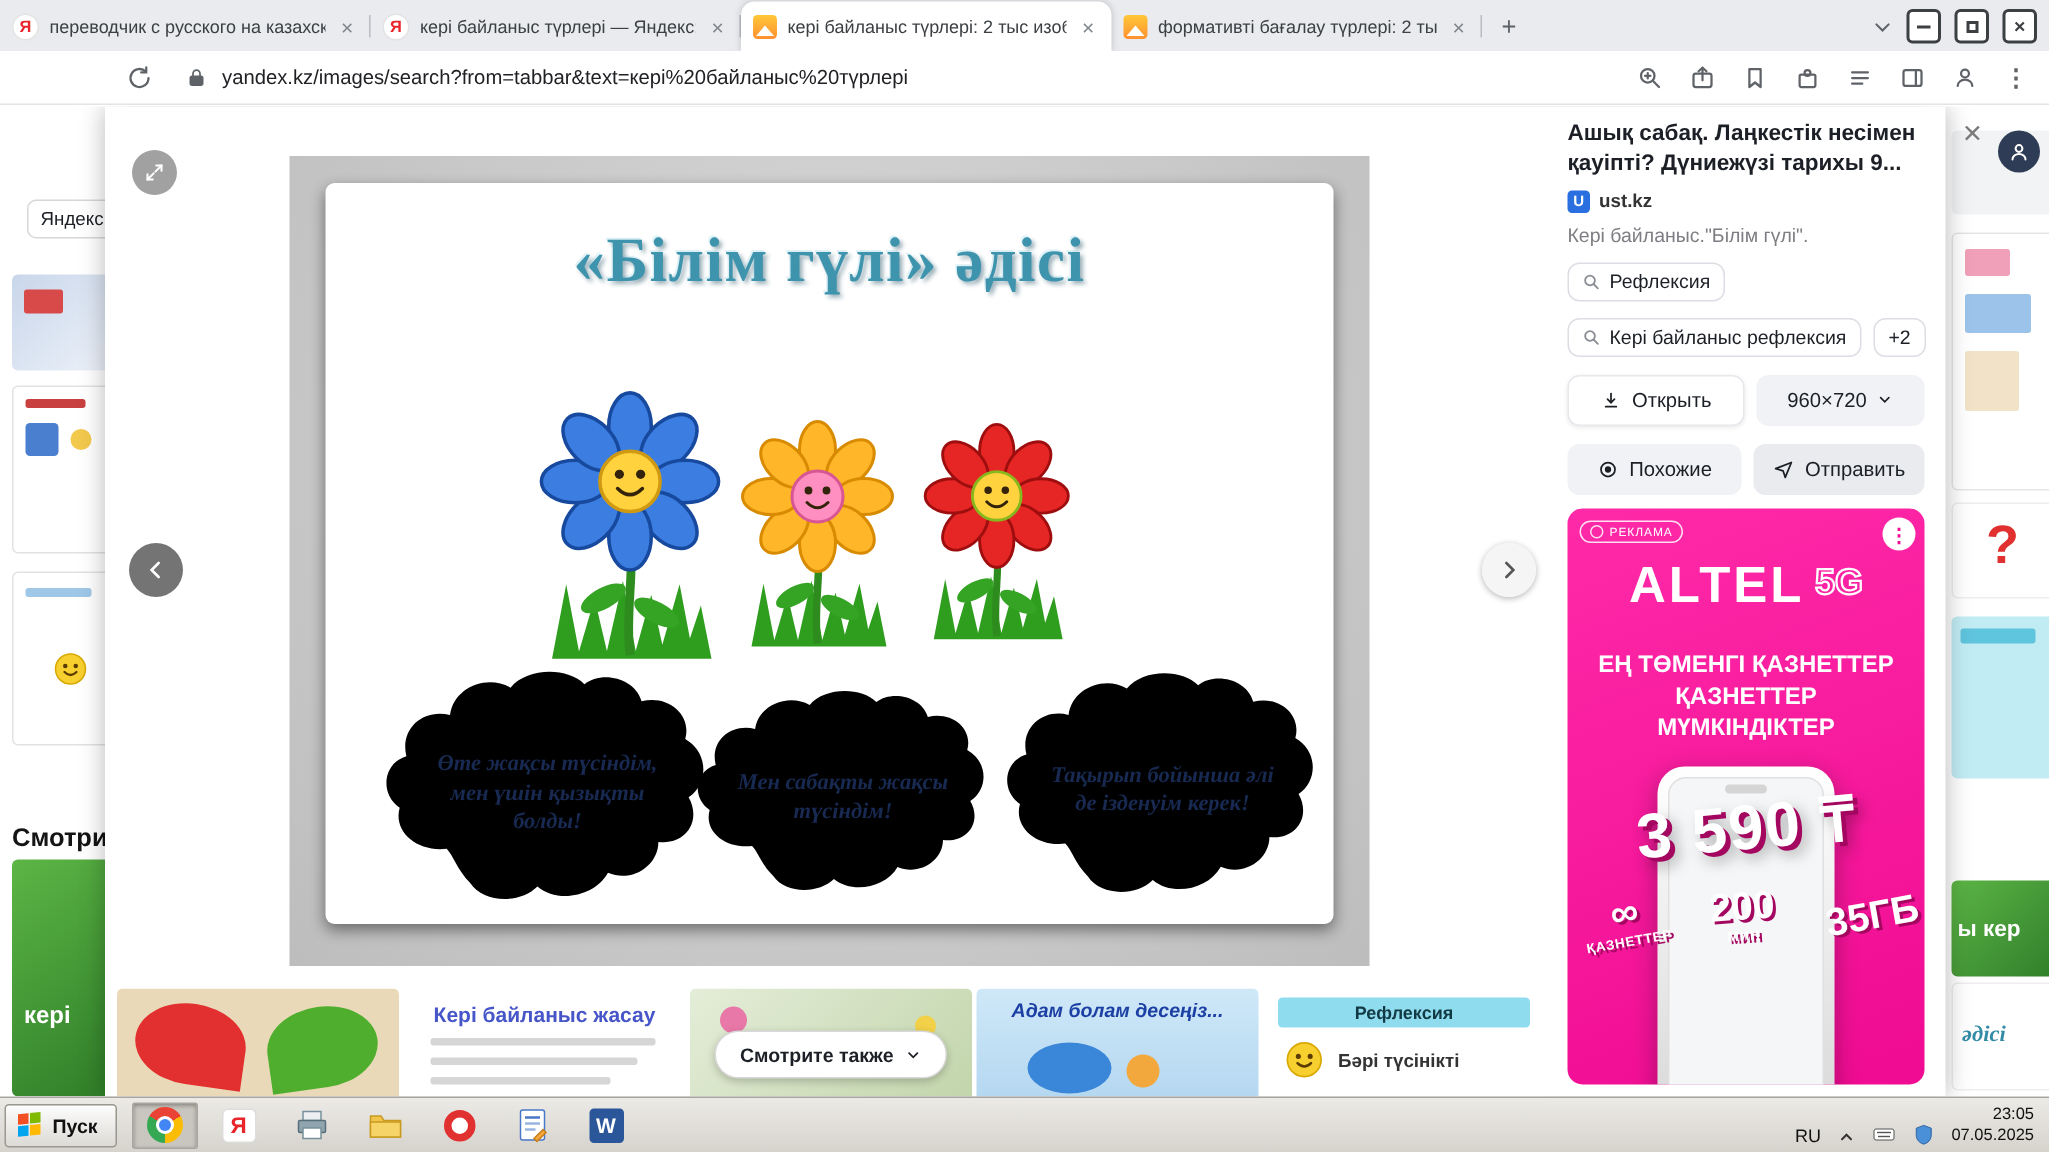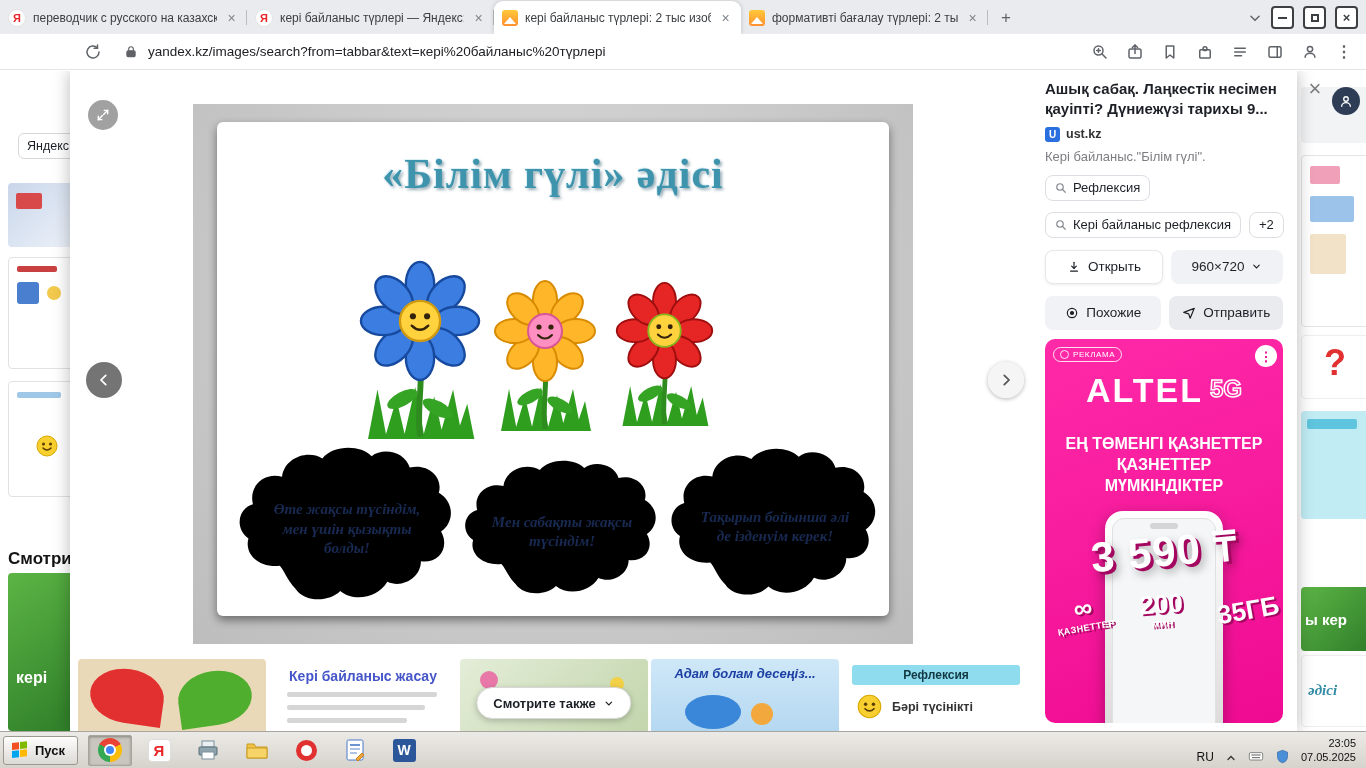--- a/index.html
+++ b/index.html
@@ -87,21 +87,21 @@
          box-shadow:0 4px 10px rgba(0,0,0,.45);overflow:hidden;}
   .slide-title{position:absolute;top:28px;width:100%;text-align:center;
                font-family:"Liberation Serif",serif;font-weight:bold;font-size:42px;letter-spacing:1px;
                color:#3e93ad;text-shadow:2px 2px 3px rgba(30,80,100,.45),-1px -1px 0 #dff2f7;}
   .flower{position:absolute;}
   .cloud{position:absolute;}
   .cloud > svg{position:absolute;left:0;top:0;width:100%;height:100%;}
   .cloud-text{position:absolute;left:12%;right:12%;top:20%;bottom:17%;display:flex;align-items:center;
               justify-content:center;text-align:center;font-family:"Liberation Serif",serif;font-weight:bold;
               font-style:italic;font-size:15px;line-height:1.3;color:#182a52;}
-  .cloud1{left:18px;top:325px;width:224px;height:160px;text-decoration:underline;--cfill:#cde9ef;--cstroke:#3f93a8;}
+  .cloud1{left:36px;top:325px;width:224px;height:160px;text-decoration:underline;--cfill:#cde9ef;--cstroke:#3f93a8;}
   .cloud2{left:244px;top:338px;width:202px;height:140px;--cfill:#f9c9a4;--cstroke:#e0824e;}
   .cloud3{left:450px;top:326px;width:216px;height:154px;--cfill:#b7b1e0;--cstroke:#6c63b5;}
   .f1{--petal:#3b7de0;--petal-edge:#174a9e;--center:#ffd23e;--center-edge:#cf9a12;left:138px;top:134px;width:130px;height:189px;}
   .f2{--petal:#ffb628;--petal-edge:#d88a00;--center:#ff8fc0;--center-edge:#d85694;left:273px;top:154px;width:110px;height:160px;}
   .f3{--petal:#e62525;--petal-edge:#9e0e0e;--center:#ffd23e;--center-edge:#86b81e;left:395px;top:156px;width:105px;height:153px;}
 
   .expand-btn{position:absolute;left:18px;top:29px;width:30px;height:30px;border-radius:50%;
               background:rgba(145,145,145,.85);display:flex;align-items:center;justify-content:center;z-index:5;}
   .nav-arrow{position:absolute;width:36px;height:36px;border-radius:50%;display:flex;align-items:center;
              justify-content:center;z-index:5;}

